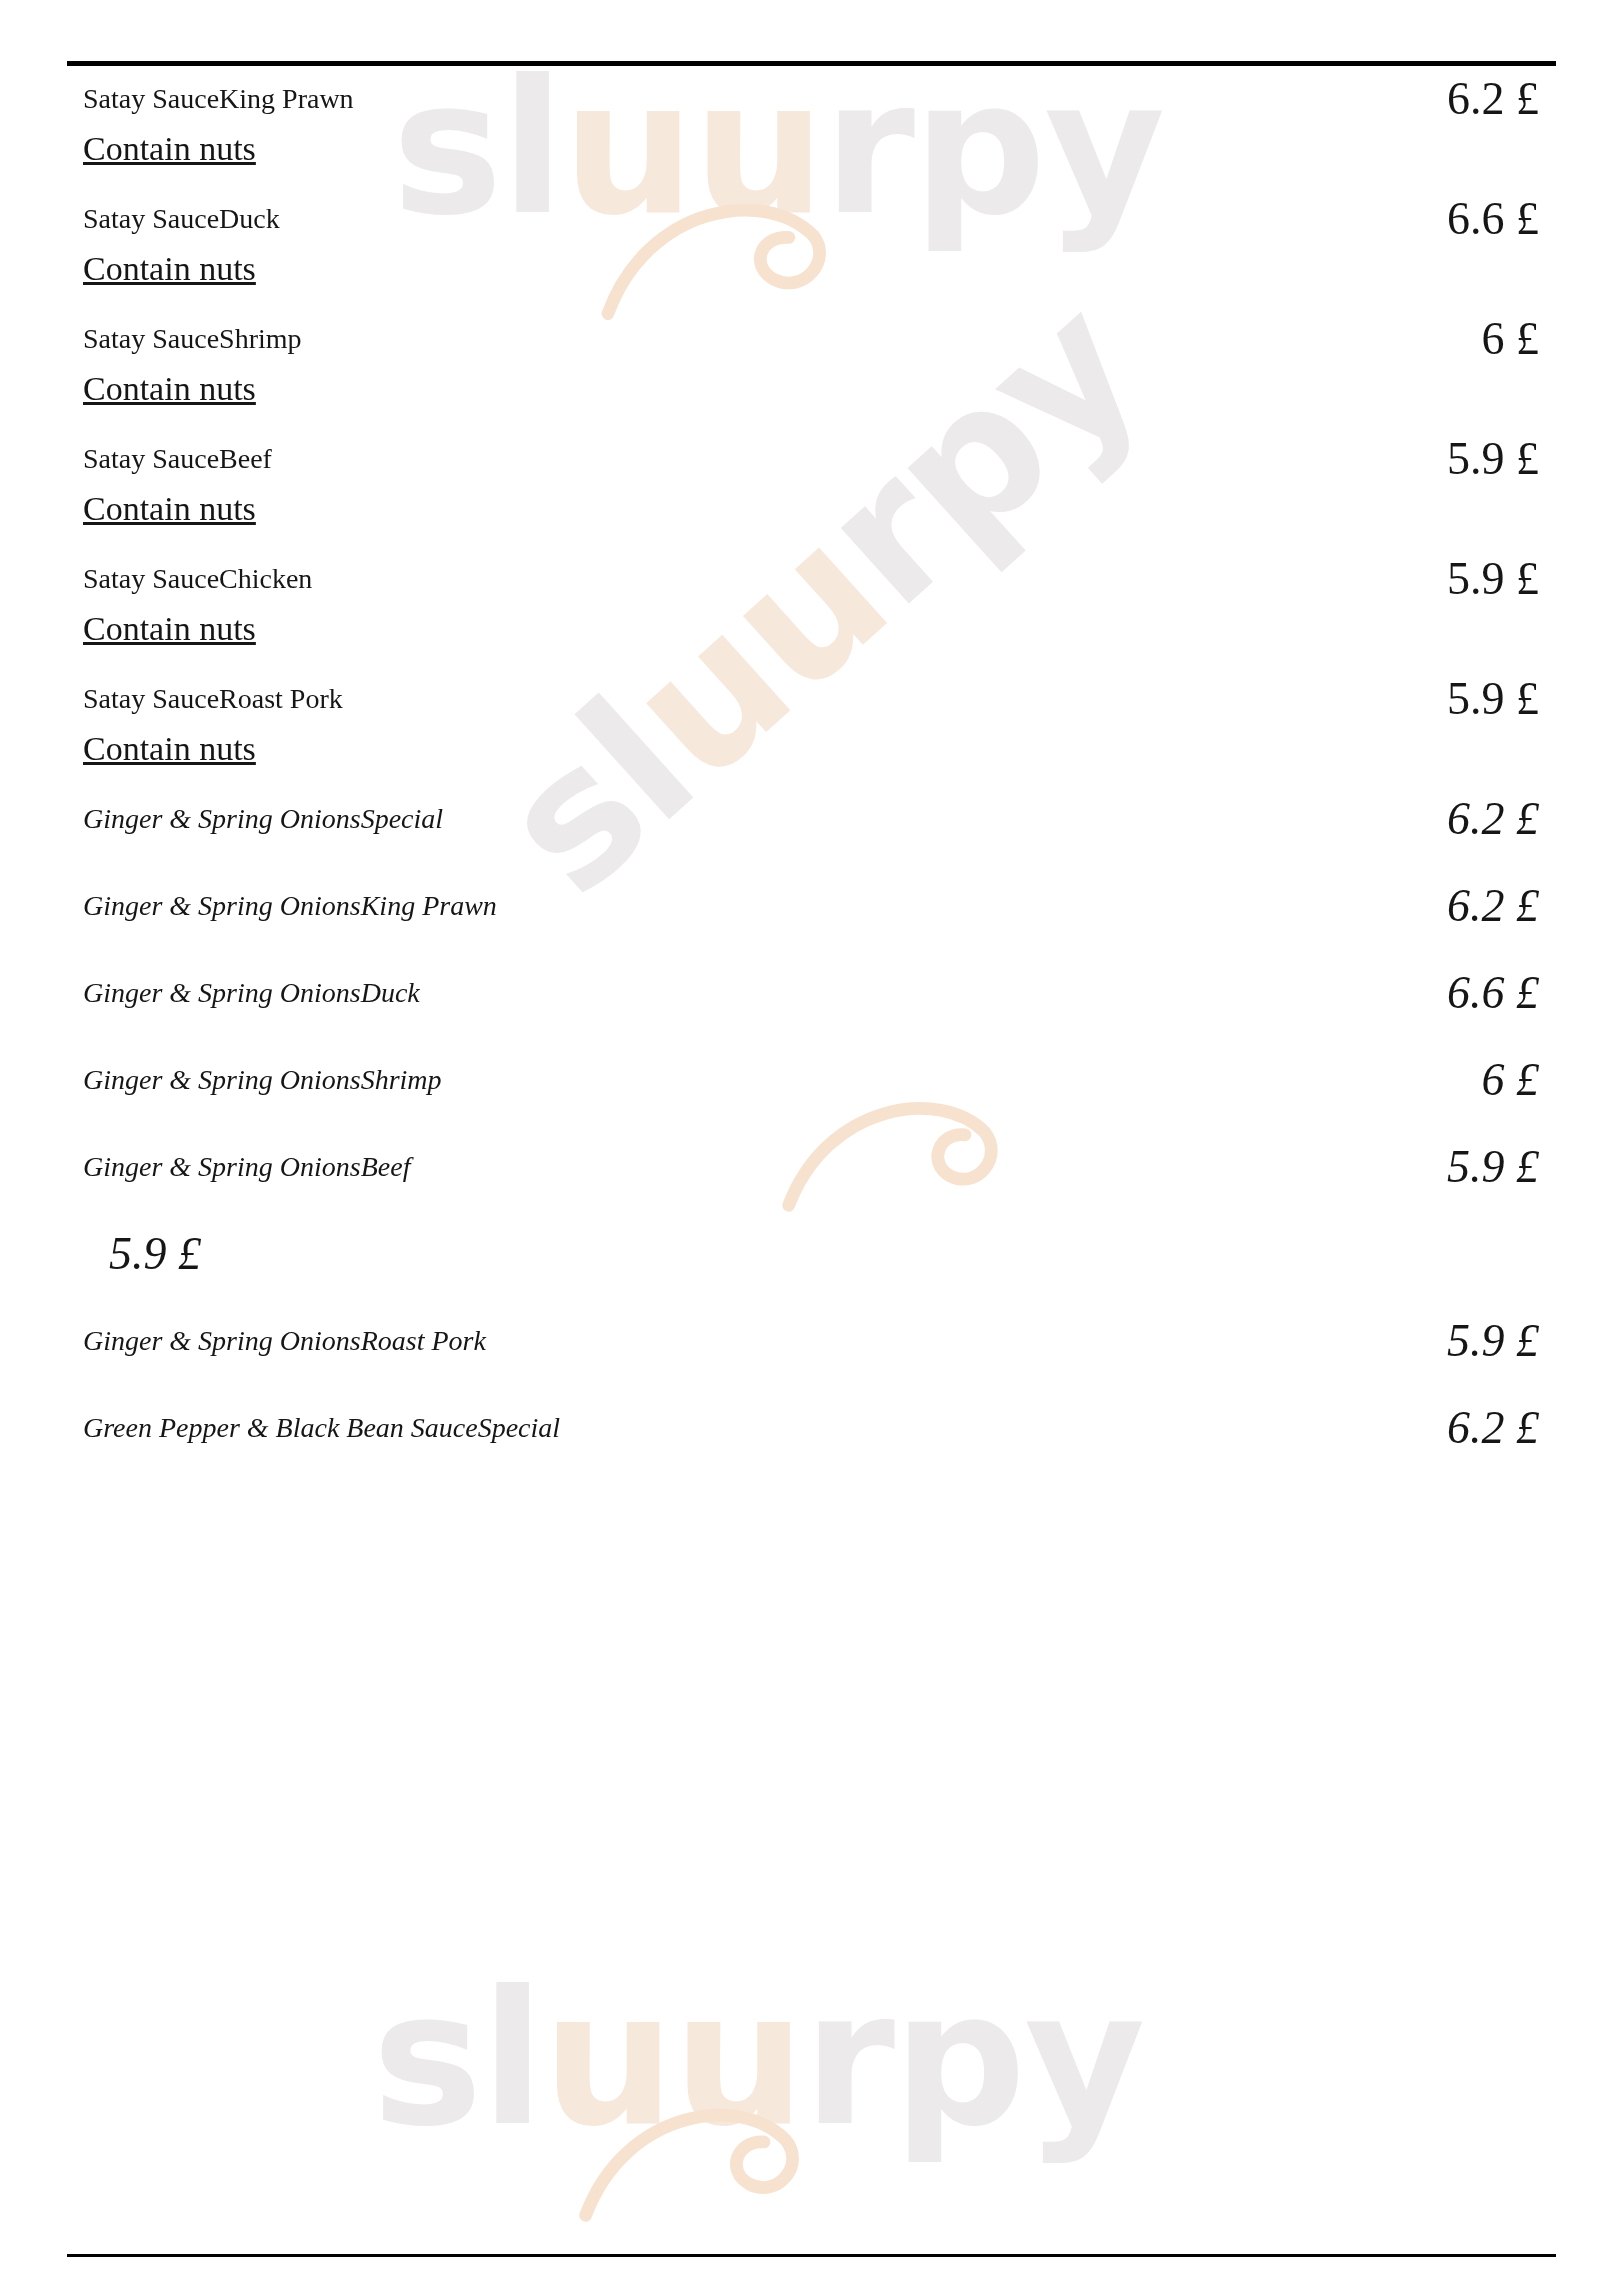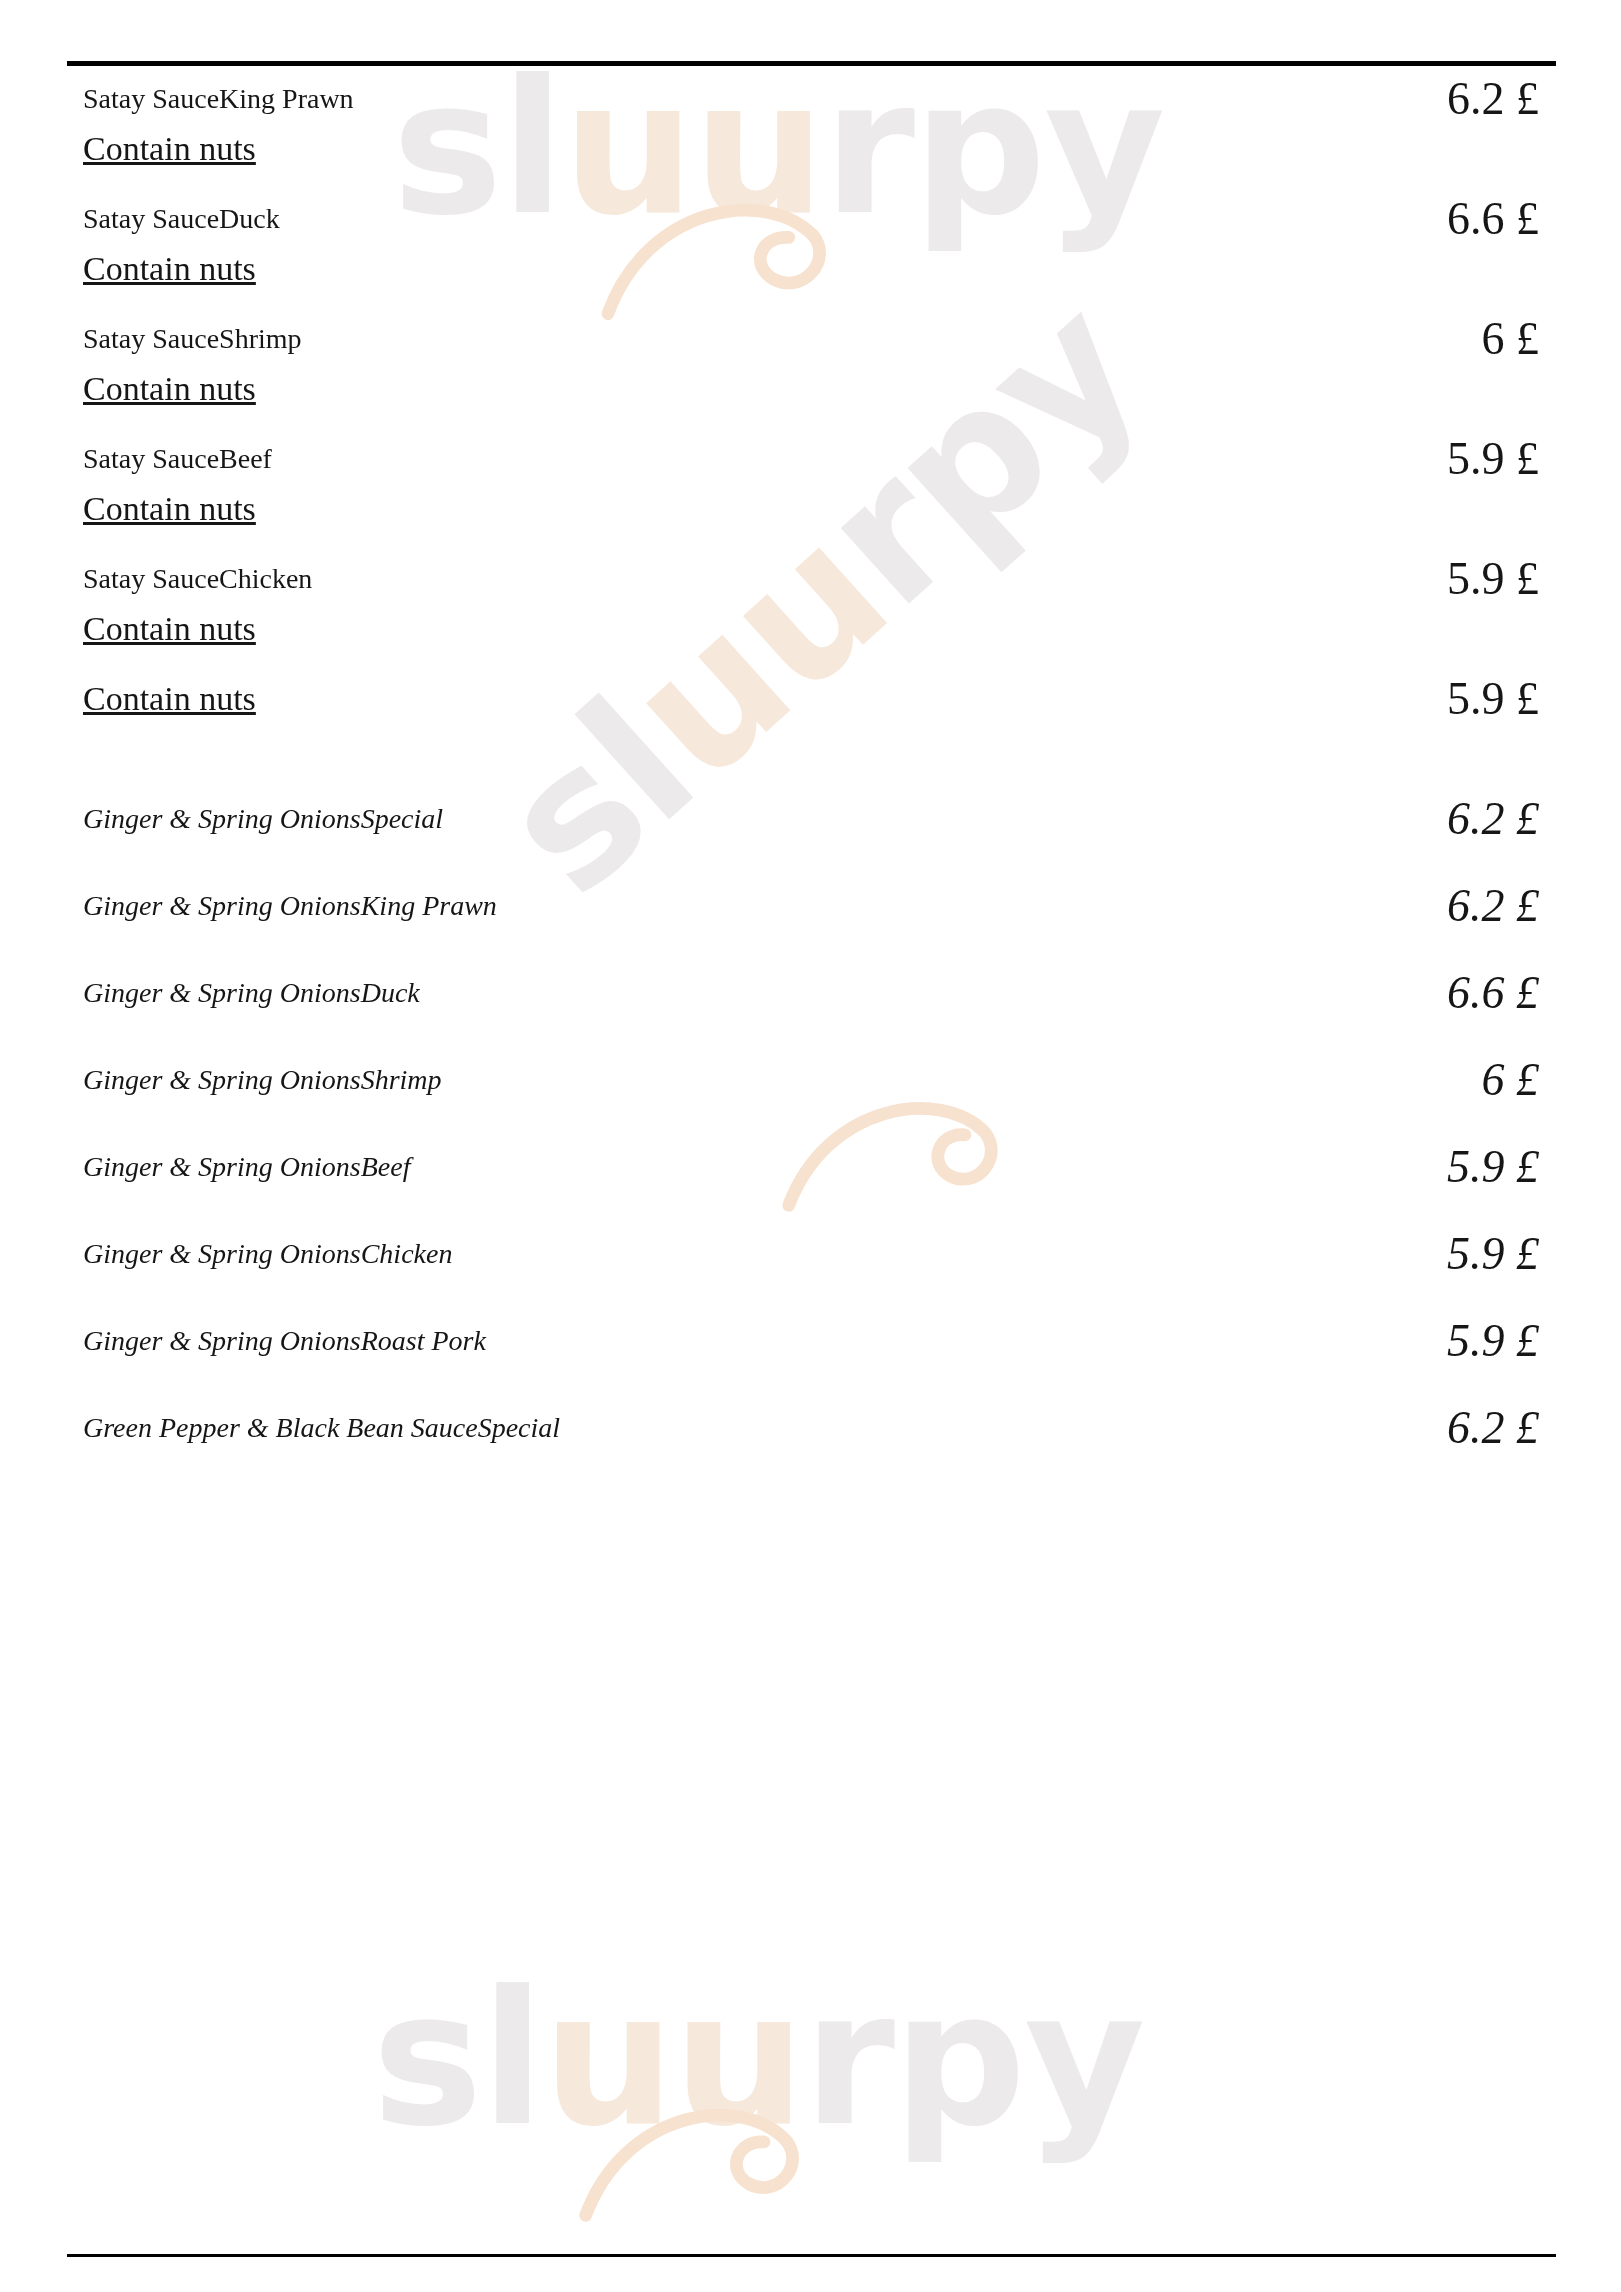--- a/index.html
+++ b/index.html
@@ -198,20 +198,21 @@
     <div class="item gap-note">
       <div class="item-left">
         <div class="item-name">Satay SauceChicken</div>
         <div class="item-note">Contain nuts</div>
       </div>
       <div class="item-price">5.9 £</div>
     </div>
 
     <div class="item gap-note">
       <div class="item-left">
+        <div class="item-name">Satay SauceRoast Pork</div>
         <div class="item-note">Contain nuts</div>
       </div>
       <div class="item-price">5.9 £</div>
     </div>
 
     <div class="item gap-plain">
       <div class="item-left">
         <div class="item-name">Ginger &amp; Spring OnionsSpecial</div>
       </div>
       <div class="item-price">6.2 £</div>
@@ -239,23 +240,20 @@
     </div>
 
     <div class="item gap-plain">
       <div class="item-left">
         <div class="item-name">Ginger &amp; Spring OnionsBeef</div>
       </div>
       <div class="item-price">5.9 £</div>
     </div>
 
     <div class="item gap-plain">
-      <div class="item-left">
-        <div class="item-name">Ginger &amp; Spring OnionsChicken</div>
-      </div>
       <div class="item-price">5.9 £</div>
     </div>
 
     <div class="item gap-plain">
       <div class="item-left">
         <div class="item-name">Ginger &amp; Spring OnionsRoast Pork</div>
       </div>
       <div class="item-price">5.9 £</div>
     </div>
 

